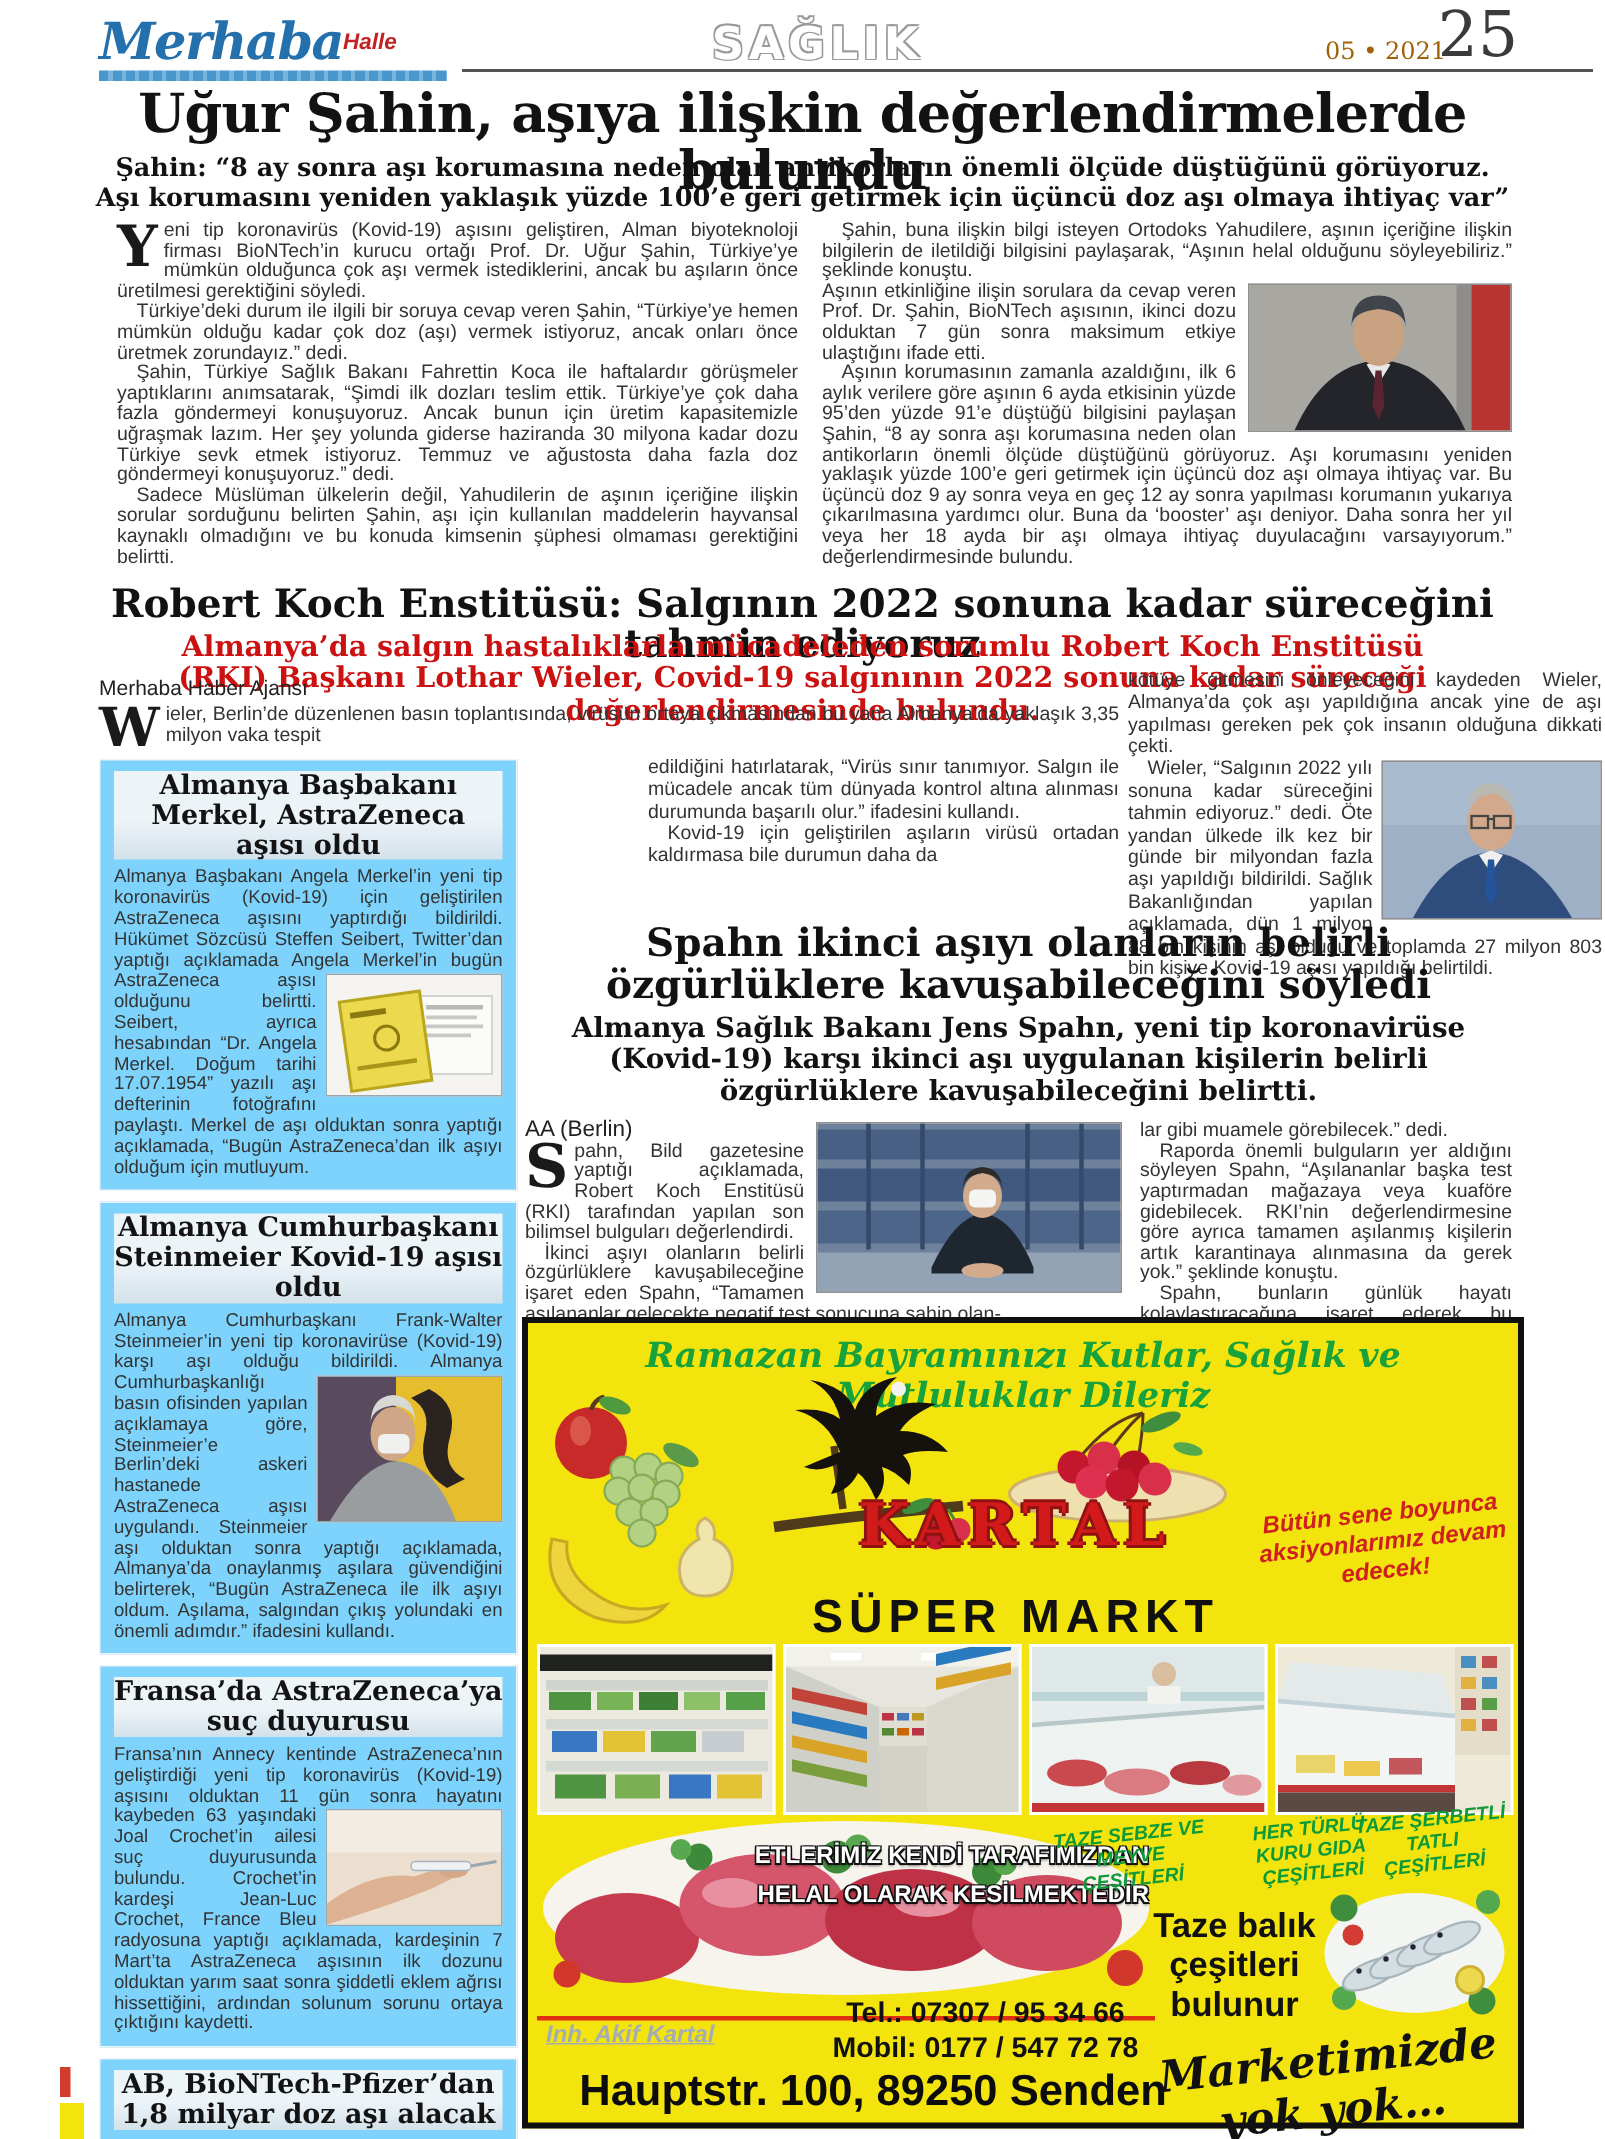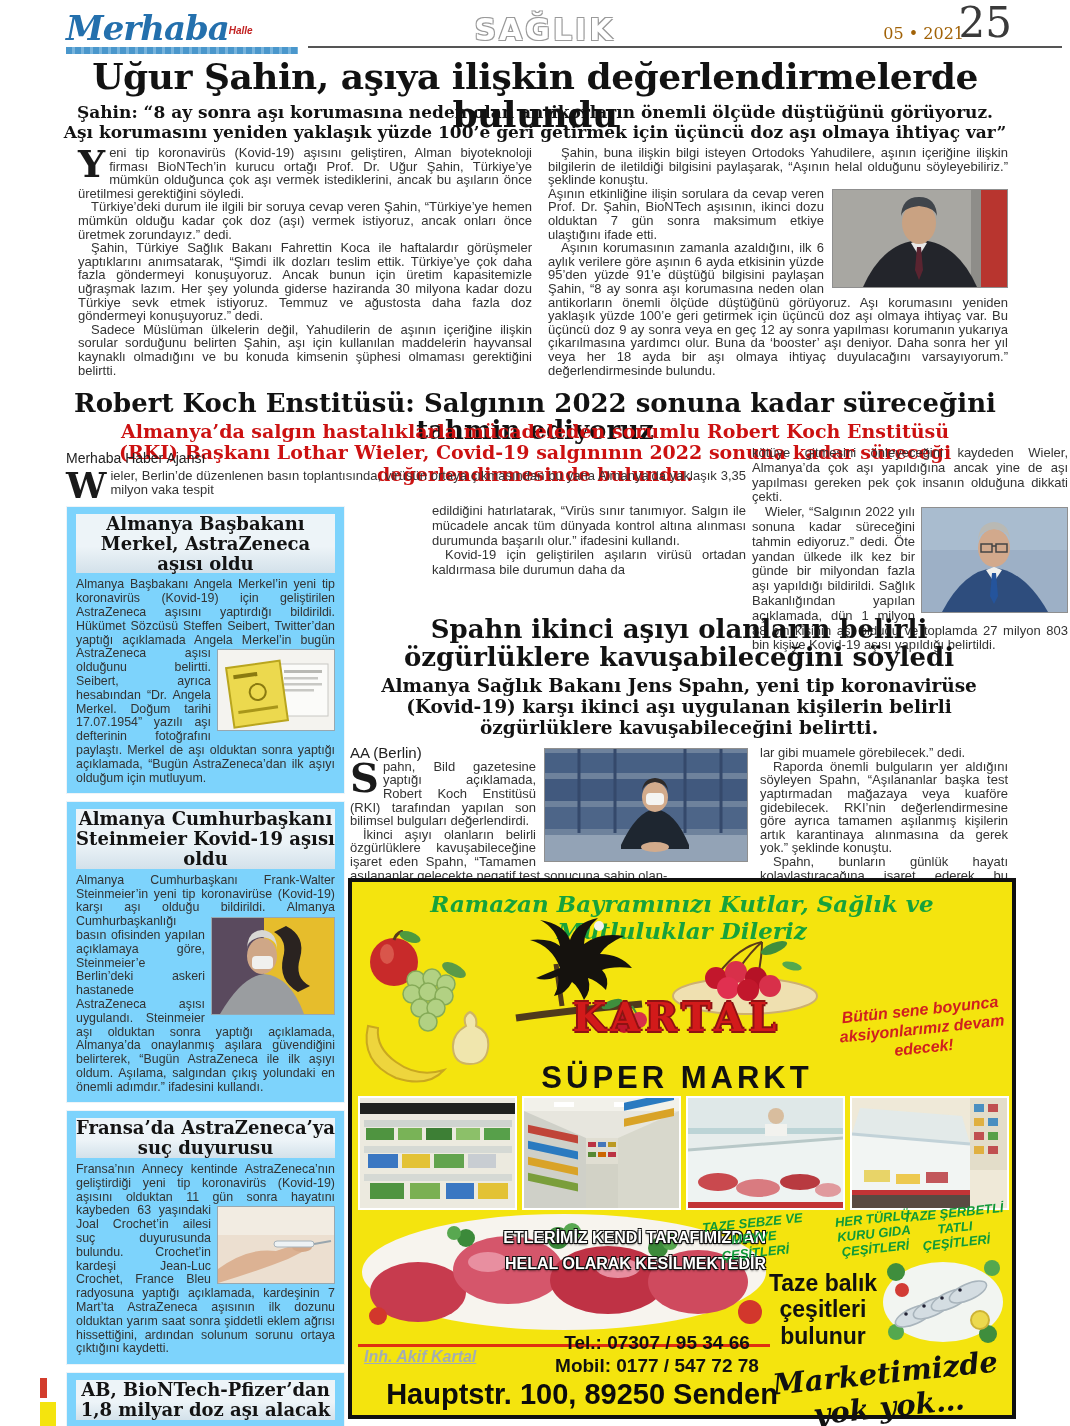--- a/index.html
+++ b/index.html
@@ -13,21 +13,21 @@
   .b13{font-size:13px;line-height:13.6px;color:#333;}
   .b13b{font-size:13px;line-height:14.8px;color:#333;}
   .drop{float:left;font-family:"DejaVu Serif",serif;font-weight:bold;font-size:38px;
         line-height:29px;padding:3px 4px 0 0;color:#1a1a1a;}
   .byline{font-weight:normal;font-size:14px;color:#222;}
   .ph{float:right;margin:2px 0 3px 8px;border:1px solid #8f8f8f;line-height:0;background:#ccc;}
   .ph svg{display:block;}
   
   .logo-text{font-family:"DejaVu Serif",serif;font-style:italic;font-weight:bold;
              font-size:34px;color:#2470ad;letter-spacing:-1px;}
-  .logo-badge{font-style:italic;font-weight:bold;font-size:10px;color:#c22222;vertical-align:super;}
+  .logo-badge{font-style:italic;font-weight:bold;font-size:15px;color:#c22222;vertical-align:super;}
   .logo-bar{background:repeating-linear-gradient(90deg,#4a97cc 0 6px,#77b4dd 6px 9px);}
   .section-title{font-family:"DejaVu Sans",sans-serif;font-weight:bold;font-size:30px;
        letter-spacing:3px;color:#ffffff;
        text-shadow:-1px -1px 0 #9a9a9a,1px -1px 0 #9a9a9a,-1px 1px 0 #9a9a9a,1px 1px 0 #9a9a9a;}
   
   .sb-box{background:#7dd3fc;border:1px solid #eef4f8;padding:7px 9px 8px;margin-bottom:7px;}
   .sb-title{font-family:"DejaVu Serif",serif;font-weight:bold;font-size:18px;line-height:1.1;
             text-align:center;color:#131313;margin-bottom:5px;
             background:linear-gradient(180deg,#edf4f8 55%,#d3e1ea);}
   .sb-body{font-size:12.4px;line-height:13.8px;text-align:justify;color:#333;margin:0;}

